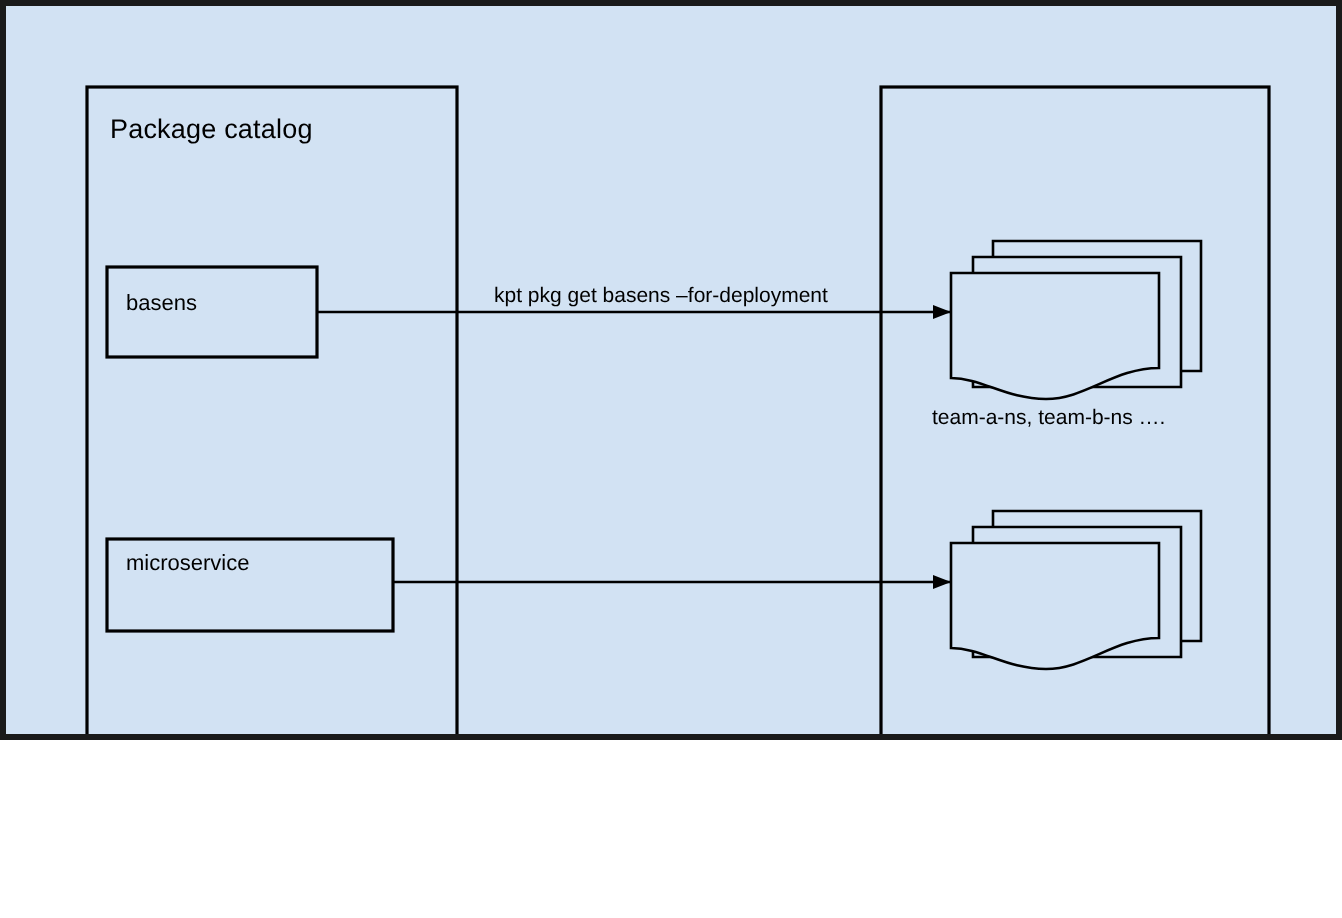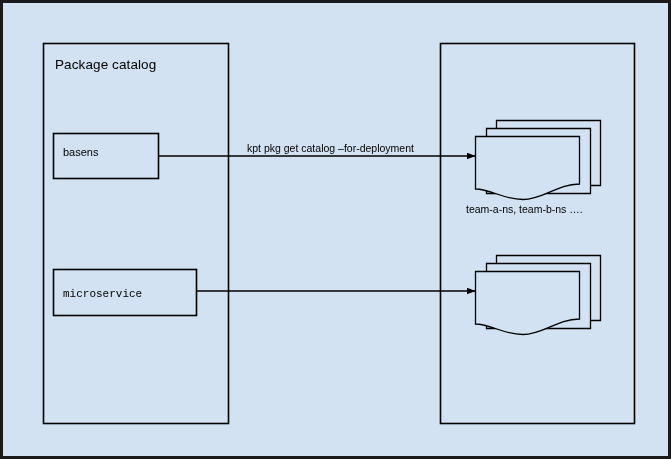--- a/index.html
+++ b/index.html
@@ -3,21 +3,21 @@
 <meta charset="utf-8">
 <style>
   html, body {
     margin: 0;
     padding: 0;
     background: #ffffff;
   }
   #canvas {
     position: relative;
     width: 671px;
-    height: 459px;
+    height: 370px;
     background: #d2e2f3;
     border: 3px solid #1a1a1a;
     box-sizing: border-box;
     overflow: hidden;
     font-family: "Liberation Sans", sans-serif;
   }
   .svg-layer {
     position: absolute;
     left: 0;
     top: 0;
@@ -95,21 +95,21 @@
                C 554 316.0 540 331.5 520 331.5
                C 500 331.5 488 321.0 472.5 321.0 Z" fill="#d2e2f3" stroke="#000000" stroke-width="1.3"></path>
     </g>
   </svg>
 
   <div class="grp-title" style="left:52px; top:54px;">Package catalog</div>
 
 
   <div class="pkg-label" style="left:60px; top:143px;">basens</div>
 
-  <div class="pkg-label" style="left:60px; top:285px;font-family:Liberation Mono, monospace;">microservice</div>
+  <div class="pkg-label" style="left:60px; top:273px;">microservice</div>
 
-  <div class="edge-label" style="left:241px; top:139px;">kpt pkg get catalog –for-deployment</div>
+  <div class="edge-label" style="left:241px; top:139px;">kpt pkg get basens –for-deployment</div>
 
 
   <div class="stack-caption" style="left:463px; top:200px;">team-a-ns, team-b-ns ….</div>
 
 
 </div>
 
 </body></html>

